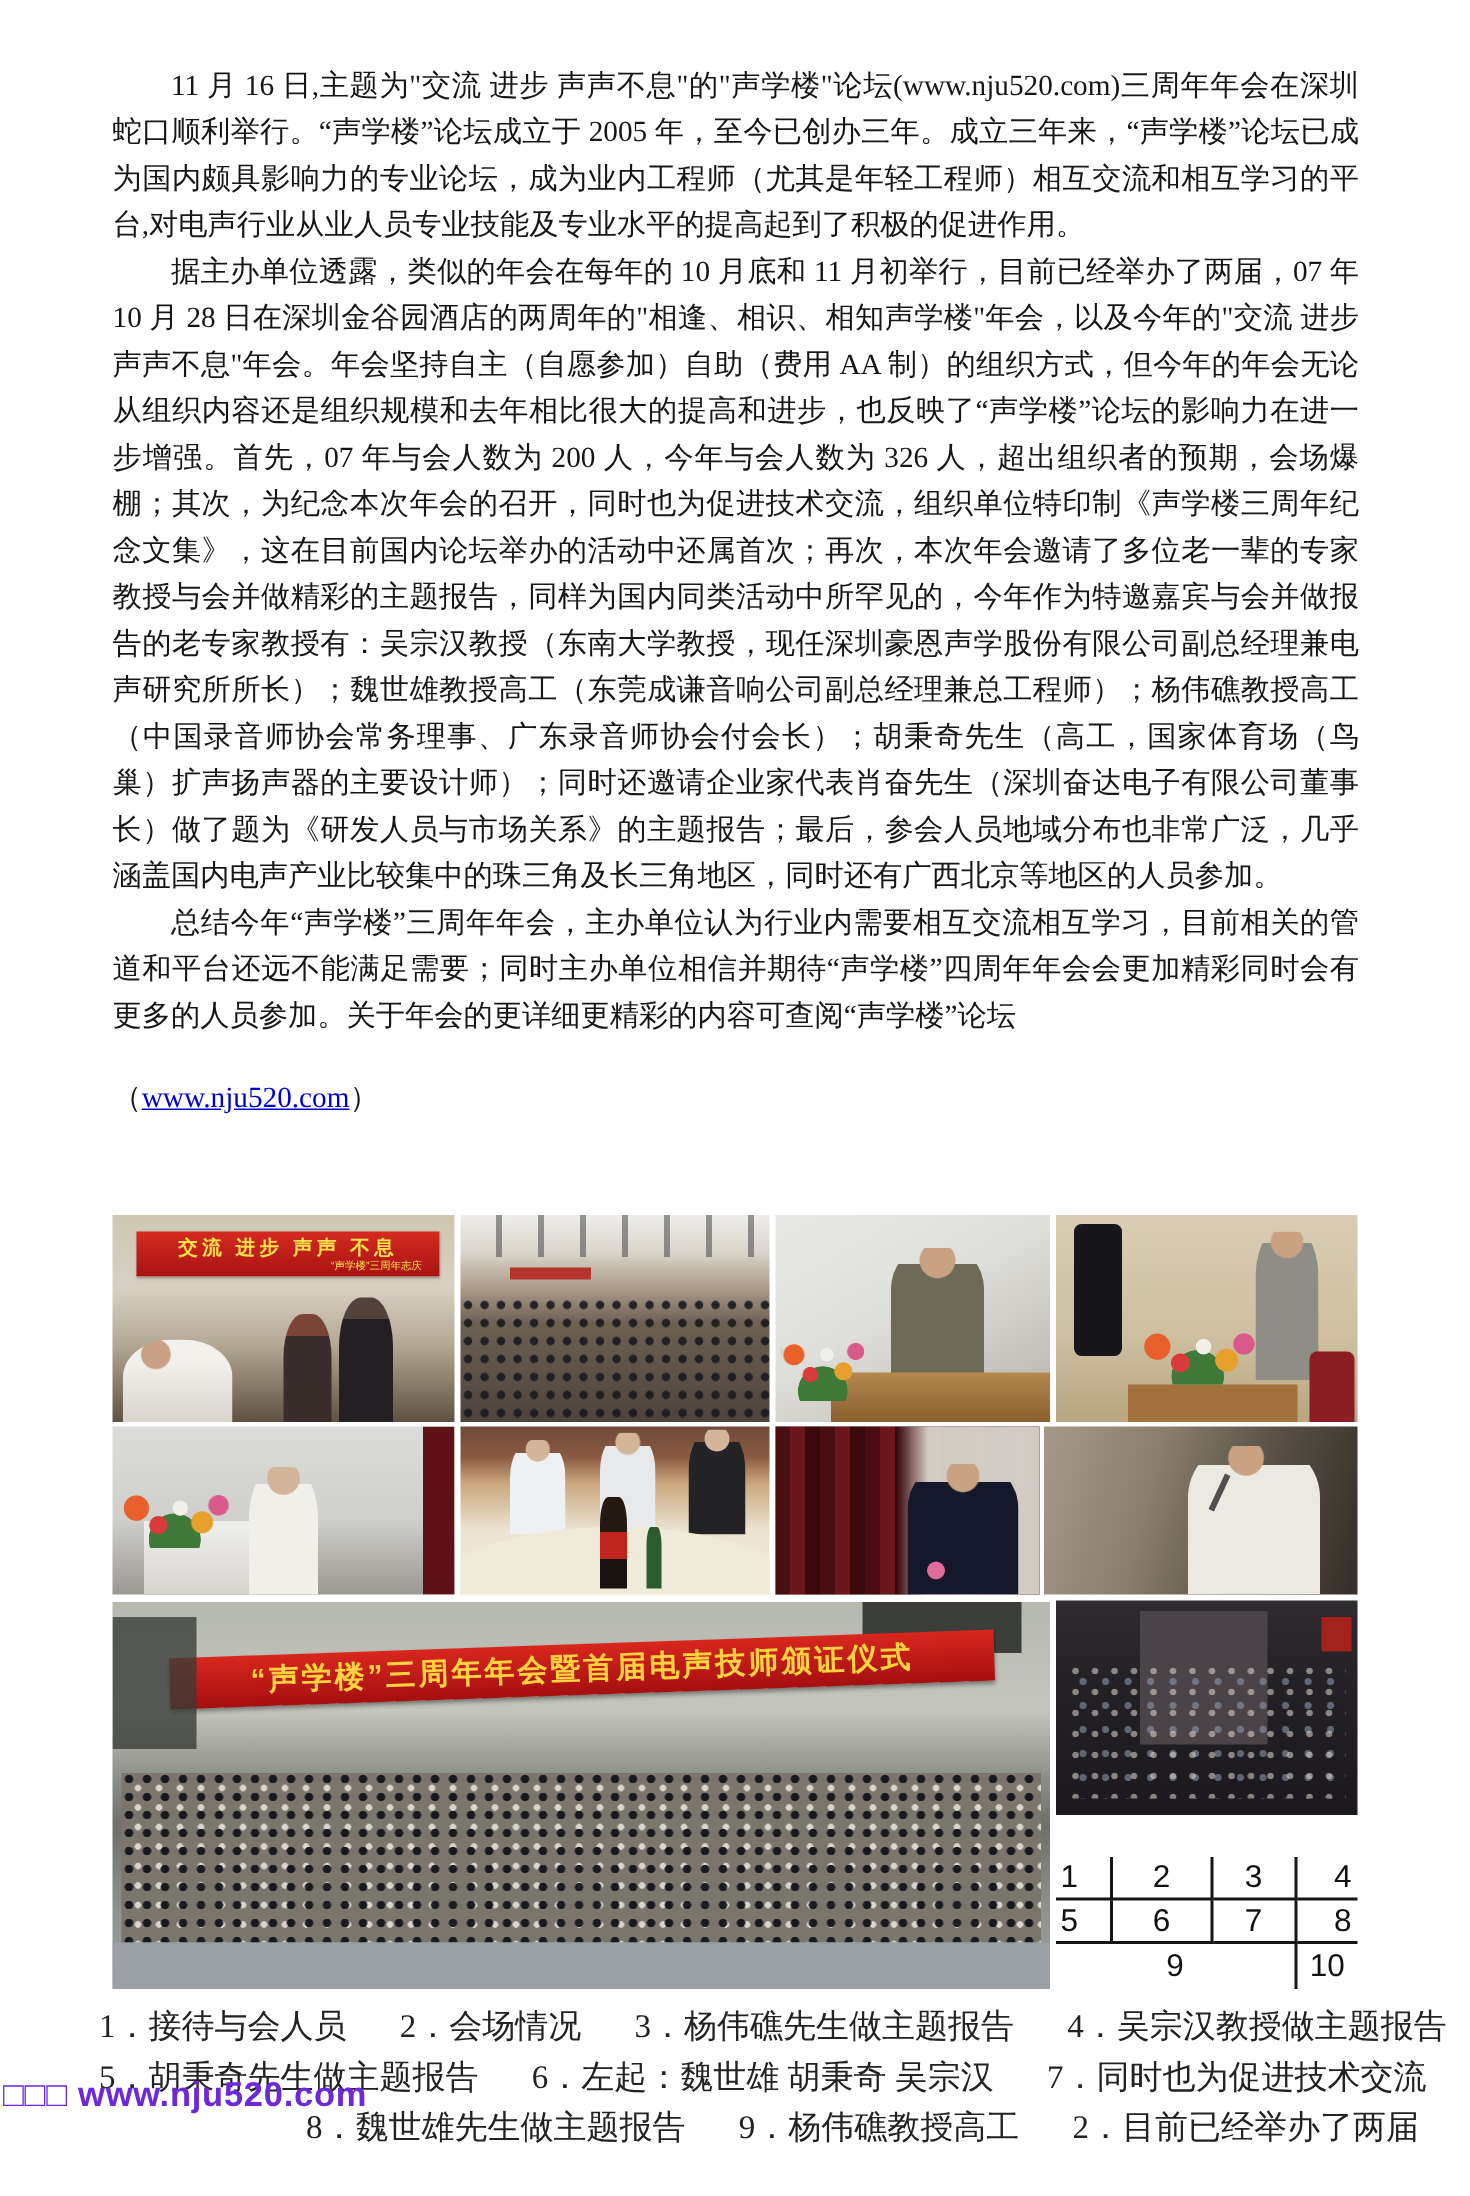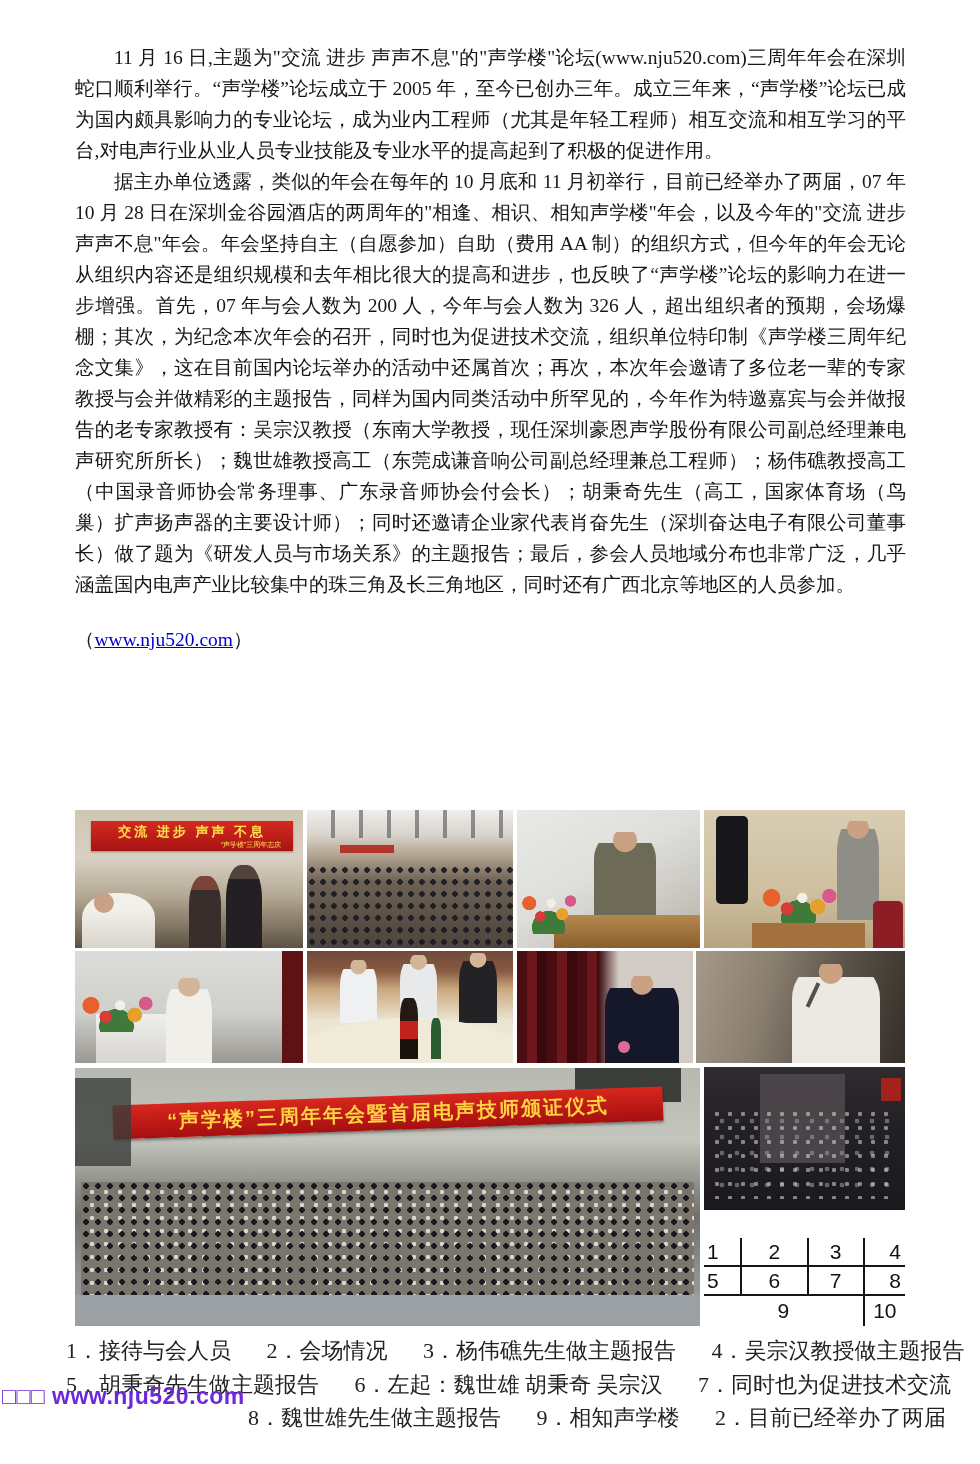--- a/index.html
+++ b/index.html
@@ -18,21 +18,21 @@
   .collage{position:absolute;left:75px;top:810px;width:831px;height:522px;}
   .ph{position:absolute;margin:0;overflow:hidden;background:#9a948a;}
   .ph i{display:block;position:absolute;}
 
   #p1{left:0;top:0;width:228px;height:138px;
       background:linear-gradient(180deg,#cfc6b2 0%,#d8d0c2 35%,#b4a995 62%,#7e7260 86%,#5c5244 100%);}
   .banner1{position:absolute;top:8%;left:7%;width:87%;
            background:linear-gradient(180deg,#d42a20,#a81312);color:#ffe14d;
            text-align:center;padding:3px 2px 2px;box-shadow:0 1px 2px rgba(0,0,0,.35);}
   .banner1-main{font-size:13px;font-weight:bold;letter-spacing:3px;line-height:16px;
-                font-family:Liberation Sans, sans-serif;}
+                font-family:Liberation Serif, serif;}
   .banner1-sub{font-size:7px;text-align:right;padding-right:10px;line-height:9px;
                font-family:"Liberation Sans",sans-serif;}
   #p1 .fxa{left:3%;bottom:0;width:32%;height:40%;border-radius:45% 45% 0 0;
       background:radial-gradient(circle at 30% 18%,#caa184 0 14%,transparent 15%),
                  linear-gradient(180deg,#f2f0ea 28%,#d8d4cc 100%);}
   #p1 .fxb{right:18%;bottom:0;width:16%;height:60%;border-radius:40% 40% 0 0;
       background:linear-gradient(180deg,#51423c 0 17%,#241f22 17% 100%);}
   #p1 .fxc{right:36%;bottom:0;width:14%;height:52%;border-radius:40% 40% 0 0;
       background:linear-gradient(180deg,#7a4538 0 20%,#3a2e2c 20% 100%);}
 
@@ -162,20 +162,21 @@
       color:#6d28d9;letter-spacing:.5px;}
 </style>
 </head>
 <body>
 
 <div class="page">
 
   <div class="article">
     <p>11 月 16 日,主题为"交流 进步 声声不息"的"声学楼"论坛(www.nju520.com)三周年年会在深圳蛇口顺利举行。“声学楼”论坛成立于 2005 年，至今已创办三年。成立三年来，“声学楼”论坛已成为国内颇具影响力的专业论坛，成为业内工程师（尤其是年轻工程师）相互交流和相互学习的平台,对电声行业从业人员专业技能及专业水平的提高起到了积极的促进作用。</p>
     <p>据主办单位透露，类似的年会在每年的 10 月底和 11 月初举行，目前已经举办了两届，07 年 10 月 28 日在深圳金谷园酒店的两周年的"相逢、相识、相知声学楼"年会，以及今年的"交流 进步 声声不息"年会。年会坚持自主（自愿参加）自助（费用 AA 制）的组织方式，但今年的年会无论从组织内容还是组织规模和去年相比很大的提高和进步，也反映了“声学楼”论坛的影响力在进一步增强。首先，07 年与会人数为 200 人，今年与会人数为 326 人，超出组织者的预期，会场爆棚；其次，为纪念本次年会的召开，同时也为促进技术交流，组织单位特印制《声学楼三周年纪念文集》，这在目前国内论坛举办的活动中还属首次；再次，本次年会邀请了多位老一辈的专家教授与会并做精彩的主题报告，同样为国内同类活动中所罕见的，今年作为特邀嘉宾与会并做报告的老专家教授有：吴宗汉教授（东南大学教授，现任深圳豪恩声学股份有限公司副总经理兼电声研究所所长）；魏世雄教授高工（东莞成谦音响公司副总经理兼总工程师）；杨伟礁教授高工（中国录音师协会常务理事、广东录音师协会付会长）；胡秉奇先生（高工，国家体育场（鸟巢）扩声扬声器的主要设计师）；同时还邀请企业家代表肖奋先生（深圳奋达电子有限公司董事长）做了题为《研发人员与市场关系》的主题报告；最后，参会人员地域分布也非常广泛，几乎涵盖国内电声产业比较集中的珠三角及长三角地区，同时还有广西北京等地区的人员参加。</p>
+    <p>总结今年“声学楼”三周年年会，主办单位认为行业内需要相互交流相互学习，目前相关的管道和平台还远不能满足需要；同时主办单位相信并期待“声学楼”四周年年会会更加精彩同时会有更多的人员参加。关于年会的更详细更精彩的内容可查阅“声学楼”论坛</p>
     <p class="link-line"><span>（</span><a class="site-link" href="#">www.nju520.com</a><span>）</span></p>
   </div>
 
   <div class="collage">
 
     <figure class="ph" id="p1" title="接待与会人员">
       <div class="banner1">
         <div class="banner1-main">交流 进步 声声 不息</div>
         <div class="banner1-sub">“声学楼”三周年志庆</div>
       </div>
@@ -258,20 +259,20 @@
       <span class="cap-item"><span>3．</span><span>杨伟礁先生做主题报告</span></span>
       <span class="cap-item"><span>4．</span><span>吴宗汉教授做主题报告</span></span>
     </div>
     <div class="cap-line">
       <span class="cap-item"><span>5．</span><span>胡秉奇先生做主题报告</span></span>
       <span class="cap-item"><span>6．</span><span>左起：魏世雄 胡秉奇 吴宗汉</span></span>
       <span class="cap-item"><span>7．</span><span>同时也为促进技术交流</span></span>
     </div>
     <div class="cap-line">
       <span class="cap-item"><span>8．</span><span>魏世雄先生做主题报告</span></span>
-      <span class="cap-item"><span>9．</span><span>相知声学楼</span></span>
+      <span class="cap-item"><span>9．</span><span>杨伟礁教授高工</span></span>
       <span class="cap-item"><span>2．</span><span>目前已经举办了两届</span></span>
     </div>
   </div>
 
   <div class="watermark">□□□ www.nju520.com</div>
 
 </div>
 
 </body></html>

